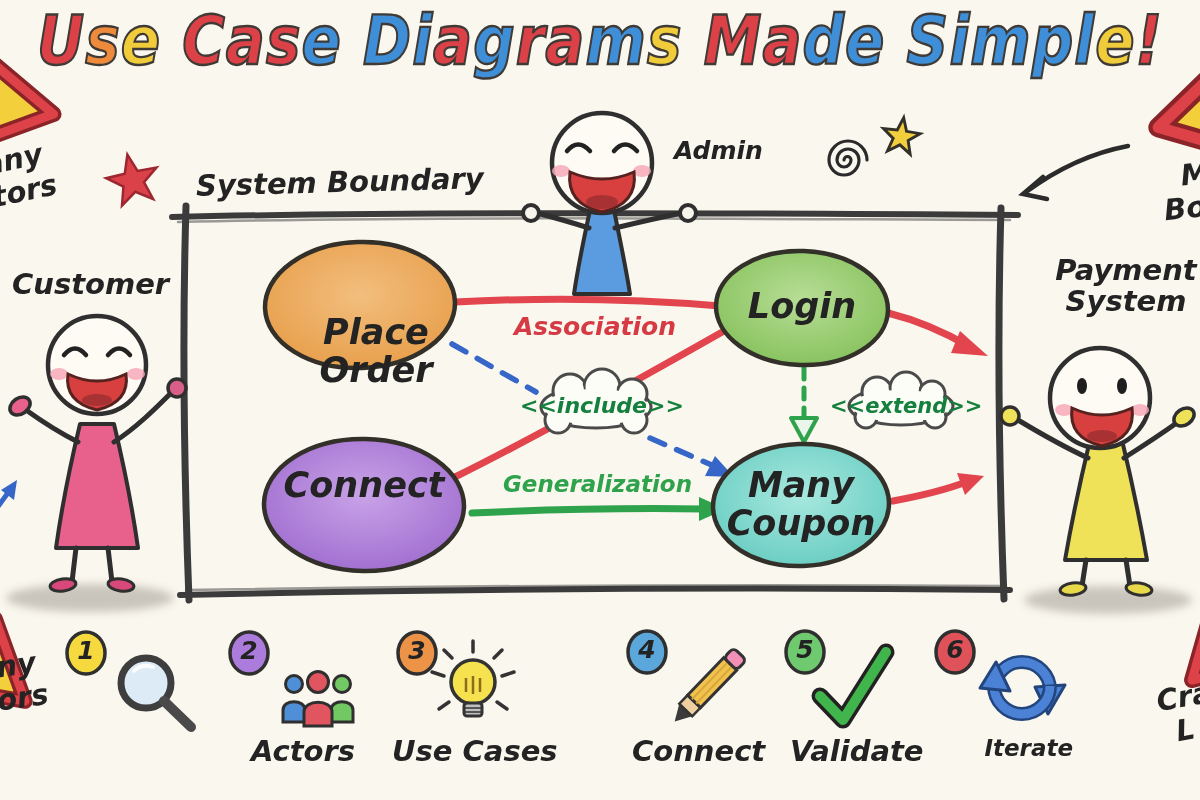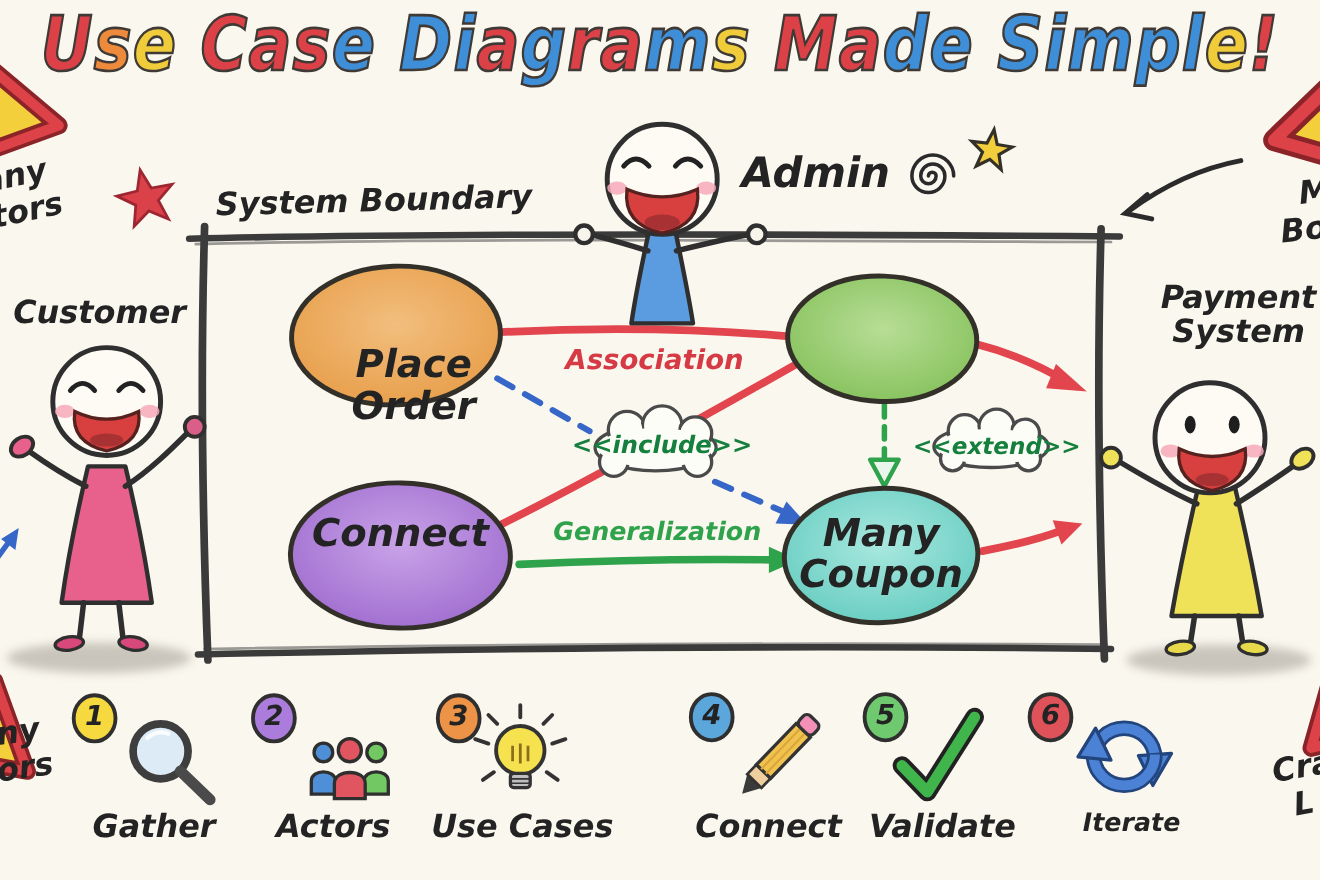--- a/index.html
+++ b/index.html
@@ -278,34 +278,35 @@
     <path d="M1050,686 A28,28 0 0 1 994,686" stroke="#23457E" stroke-width="14" fill="none"></path>
     <path d="M1050,686 A28,28 0 0 1 994,686" stroke="#4B82D6" stroke-width="9" fill="none"></path>
     <path d="M996,662 L980,688 L1010,691 Z" fill="#4B82D6" stroke="#23457E" stroke-width="3" stroke-linejoin="round"></path>
   </g>
 </svg>
 
 <div class="title"><span style="color: rgb(220, 65, 72);">U</span><span style="color: rgb(238, 138, 60);">s</span><span style="color: rgb(240, 203, 58);">e</span><span> </span><span style="color: rgb(220, 65, 72);">C</span><span style="color: rgb(220, 65, 72);">a</span><span style="color: rgb(220, 65, 72);">s</span><span style="color: rgb(62, 142, 216);">e</span><span> </span><span style="color: rgb(62, 142, 216);">D</span><span style="color: rgb(62, 142, 216);">i</span><span style="color: rgb(220, 65, 72);">a</span><span style="color: rgb(62, 142, 216);">g</span><span style="color: rgb(220, 65, 72);">r</span><span style="color: rgb(220, 65, 72);">a</span><span style="color: rgb(62, 142, 216);">m</span><span style="color: rgb(240, 203, 58);">s</span><span> </span><span style="color: rgb(220, 65, 72);">M</span><span style="color: rgb(220, 65, 72);">a</span><span style="color: rgb(62, 142, 216);">d</span><span style="color: rgb(62, 142, 216);">e</span><span> </span><span style="color: rgb(62, 142, 216);">S</span><span style="color: rgb(62, 142, 216);">i</span><span style="color: rgb(62, 142, 216);">m</span><span style="color: rgb(62, 142, 216);">p</span><span style="color: rgb(62, 142, 216);">l</span><span style="color: rgb(240, 203, 58);">e</span><span style="color: rgb(220, 65, 72);">!</span></div>
 
 <div class="lbl" style="left:196px; top:167px; font-size:29px; transform:rotate(-1.5deg);">System Boundary</div>
 
-<div class="lbl" style="left:674px; top:137px; font-size:38px;">Admin</div>
+<div class="lbl" style="left:674px; top:137px; font-size:25px;">Admin</div>
 
 <div class="lbl" style="left:12px; top:269px; font-size:29px;">Customer</div>
 
 <div class="lbl center pay-lbl" style="left:1046px; top:255px; width:160px; font-size:29px;">
   <span>Payment</span>
   <span>System</span>
 </div>
 
 <div class="lbl center uc" style="left:276px; top:268px; width:200px; font-size:35px;margin-top:46px;">
   <span>Place</span>
   <span>Order</span>
 </div>
 
+<div class="lbl center" style="left:712px; top:288px; width:180px; font-size:35px;">Login</div>
 
 <div class="lbl center uc" style="left:254px; top:467px; width:220px; font-size:35px;">
   <span>Connect</span>
 </div>
 
 <div class="lbl center uc" style="left:701px; top:467px; width:200px; font-size:35px;">
   <span>Many</span>
   <span>Coupon</span>
 </div>
 
@@ -317,21 +318,20 @@
 
 <div class="lbl center blue" style="left:830px; top:395px; width:142px; font-size:21px;">&lt;&lt;extend&gt;&gt;</div>
 
 <div class="lbl center" style="left:64px;  top:637px; width:44px; font-size:25px;">1</div>
 <div class="lbl center" style="left:227px; top:637px; width:44px; font-size:25px;">2</div>
 <div class="lbl center" style="left:395px; top:637px; width:44px; font-size:25px;">3</div>
 <div class="lbl center" style="left:625px; top:636px; width:44px; font-size:25px;">4</div>
 <div class="lbl center" style="left:783px; top:636px; width:44px; font-size:25px;">5</div>
 <div class="lbl center" style="left:933px; top:636px; width:44px; font-size:25px;">6</div>
 
-<div class="lbl center" style="left:75px;  top:736px; width:130px; font-size:29px;">Gather</div>
 <div class="lbl center" style="left:238px; top:736px; width:130px; font-size:29px;">Actors</div>
 <div class="lbl center" style="left:392px; top:736px; width:160px; font-size:29px;">Use Cases</div>
 <div class="lbl center" style="left:790px; top:736px; width:130px; font-size:29px;">Validate</div>
 <div class="lbl center" style="left:632px; top:736px; width:130px; font-size:29px;">Connect</div>
 <div class="lbl center" style="left:943px; top:736px; width:130px; font-size:23px;text-align:right;">Iterate</div>
 
 <div class="lbl center frag" style="left:-60px; top:146px; width:125px; font-size:29px; transform:rotate(-12deg);">
   <span>Many</span>
   <span>Actors</span>
 </div>

